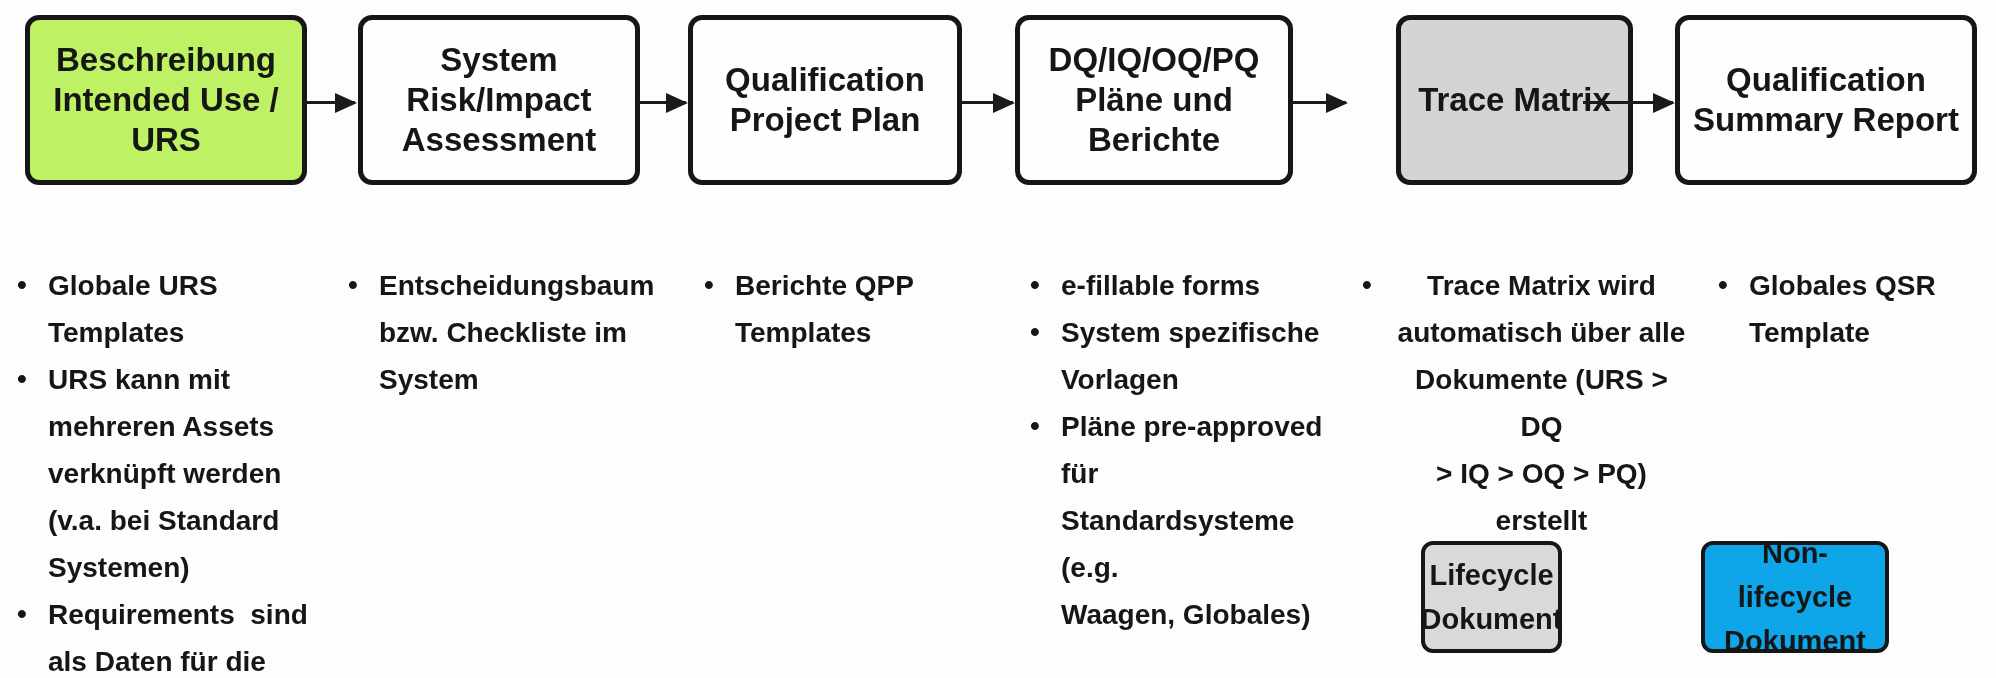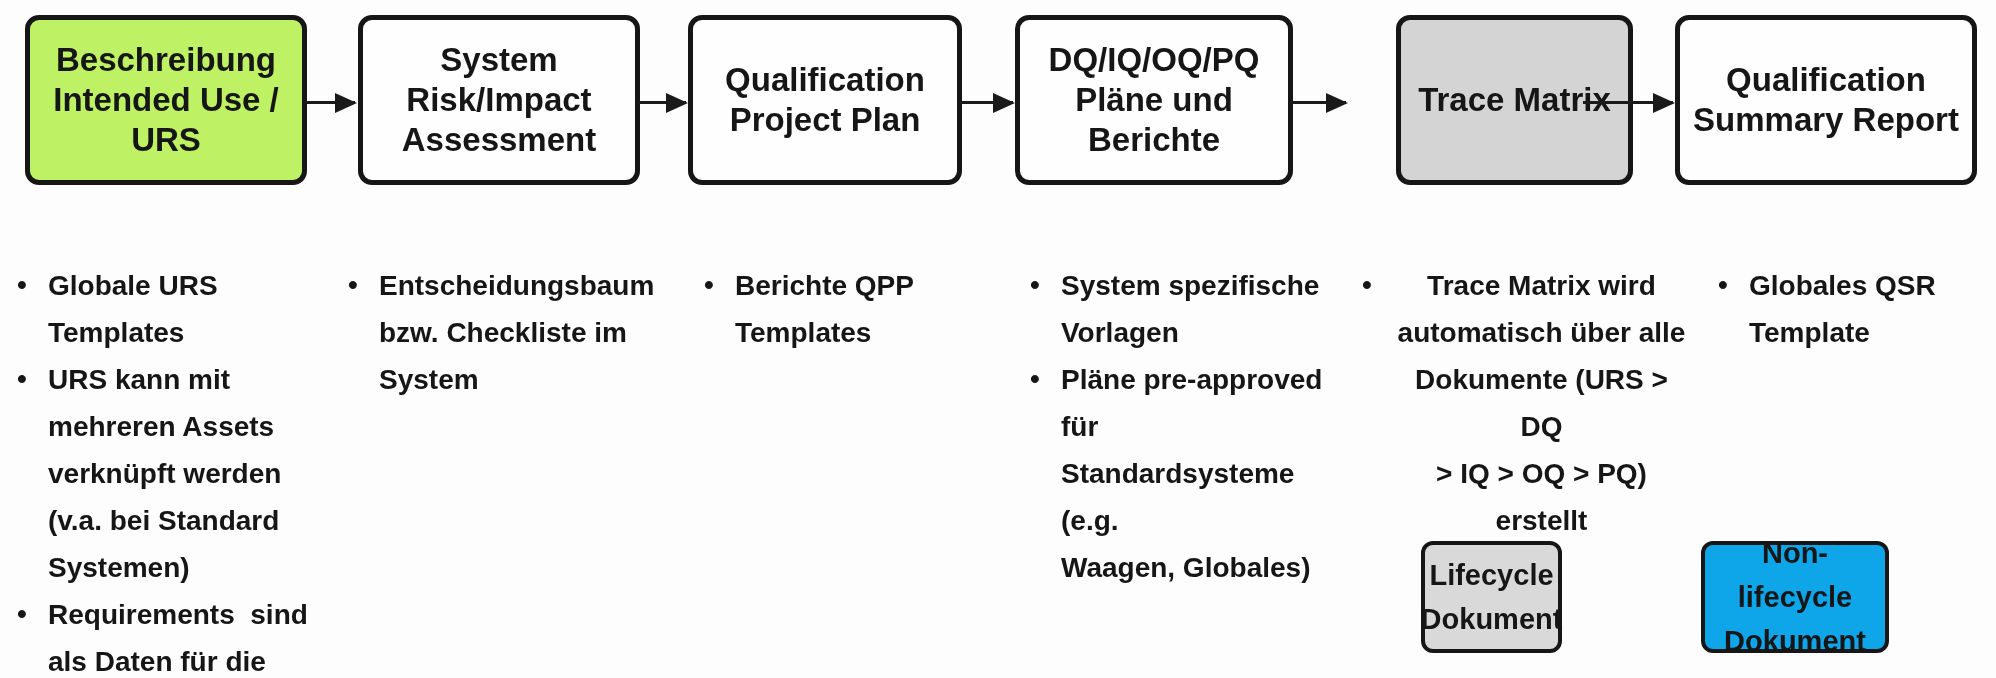--- a/index.html
+++ b/index.html
@@ -177,20 +177,21 @@
 bzw. Checkliste im
 System</li>
     </ul>
 
   <ul class="bullets bullets-3">
       <li>Berichte QPP
 Templates</li>
     </ul>
 
   <ul class="bullets bullets-4">
+      <li>e-fillable forms</li>
       <li>System spezifische
 Vorlagen</li>
       <li>Pläne pre-approved für
 Standardsysteme (e.g.
 Waagen, Globales)</li>
     </ul>
 
   <ul class="bullets bullets-5">
       <li>Trace Matrix wird
 automatisch über alle

